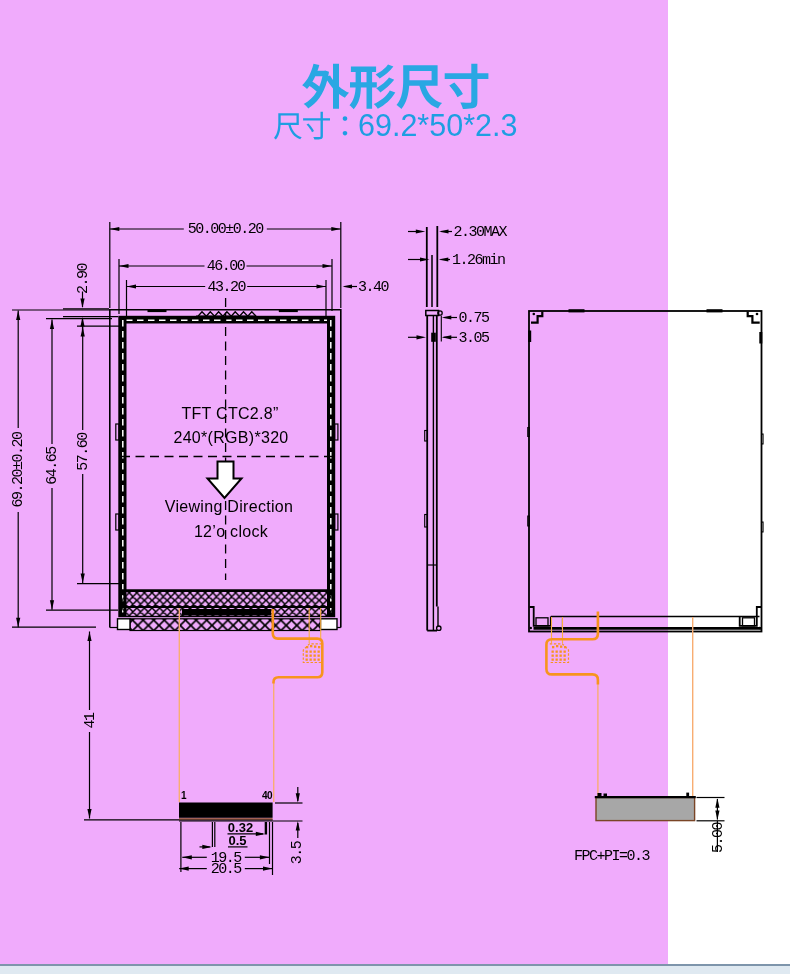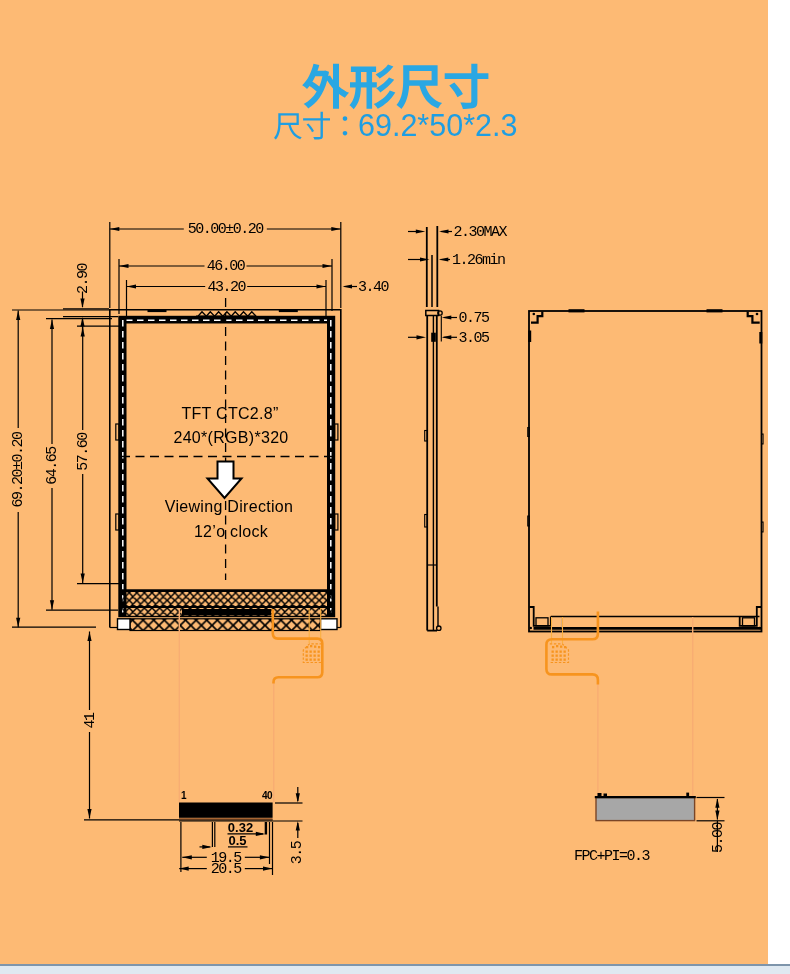--- a/index.html
+++ b/index.html
@@ -1,16 +1,16 @@
 <!DOCTYPE html>
 <html><head>
 <meta charset="utf-8">
 <style>
 html,body{margin:0;padding:0;background:#fff;width:790px;height:974px;overflow:hidden}
-#page{position:relative;width:768px;height:974px;background:#fdba74;font-family:"Liberation Sans",sans-serif}
+#page{position:relative;width:668px;height:974px;background:#f0abfc;font-family:"Liberation Sans",sans-serif}
 svg{position:absolute;top:0;left:0}
 .dim{font-family:"Liberation Mono",monospace;font-size:15px;letter-spacing:-1.5px;fill:#000}
 .dimb{font-family:"Liberation Sans",sans-serif;font-size:13px;font-weight:bold;fill:#000}
 .lbl{font-family:"Liberation Sans",sans-serif;font-size:16px;fill:#000;letter-spacing:0.3px}
 .pin{font-family:"Liberation Sans",sans-serif;font-size:10px;font-weight:bold;fill:#000;letter-spacing:-0.5px}
 .dl line{stroke:#000;stroke-width:1.2}
 .dl polygon{fill:#000}
 </style>
 </head>
 <body>

